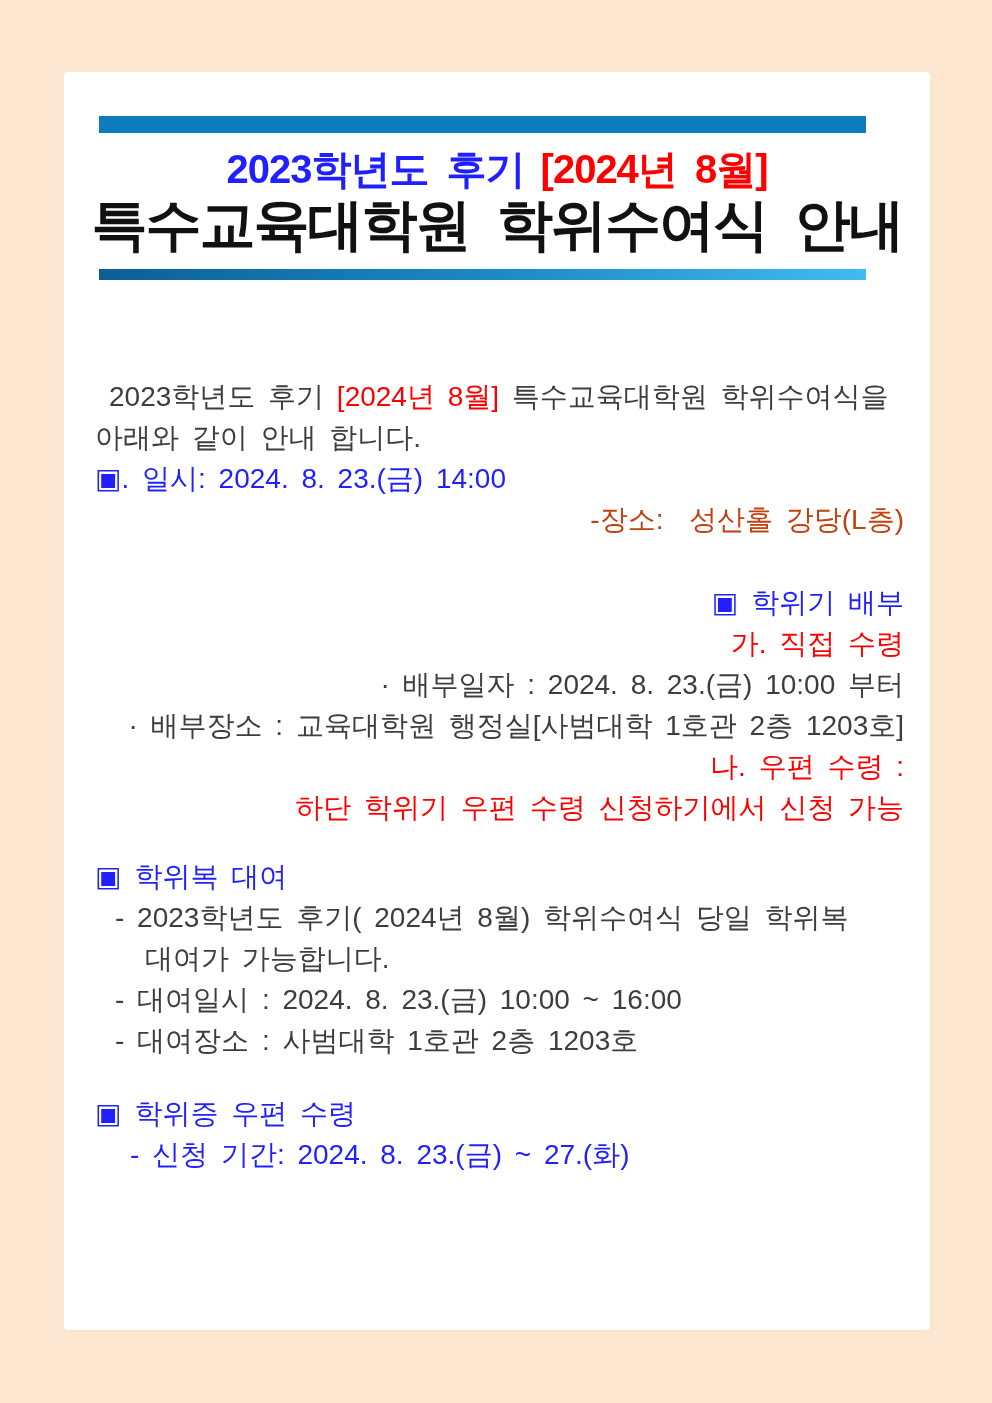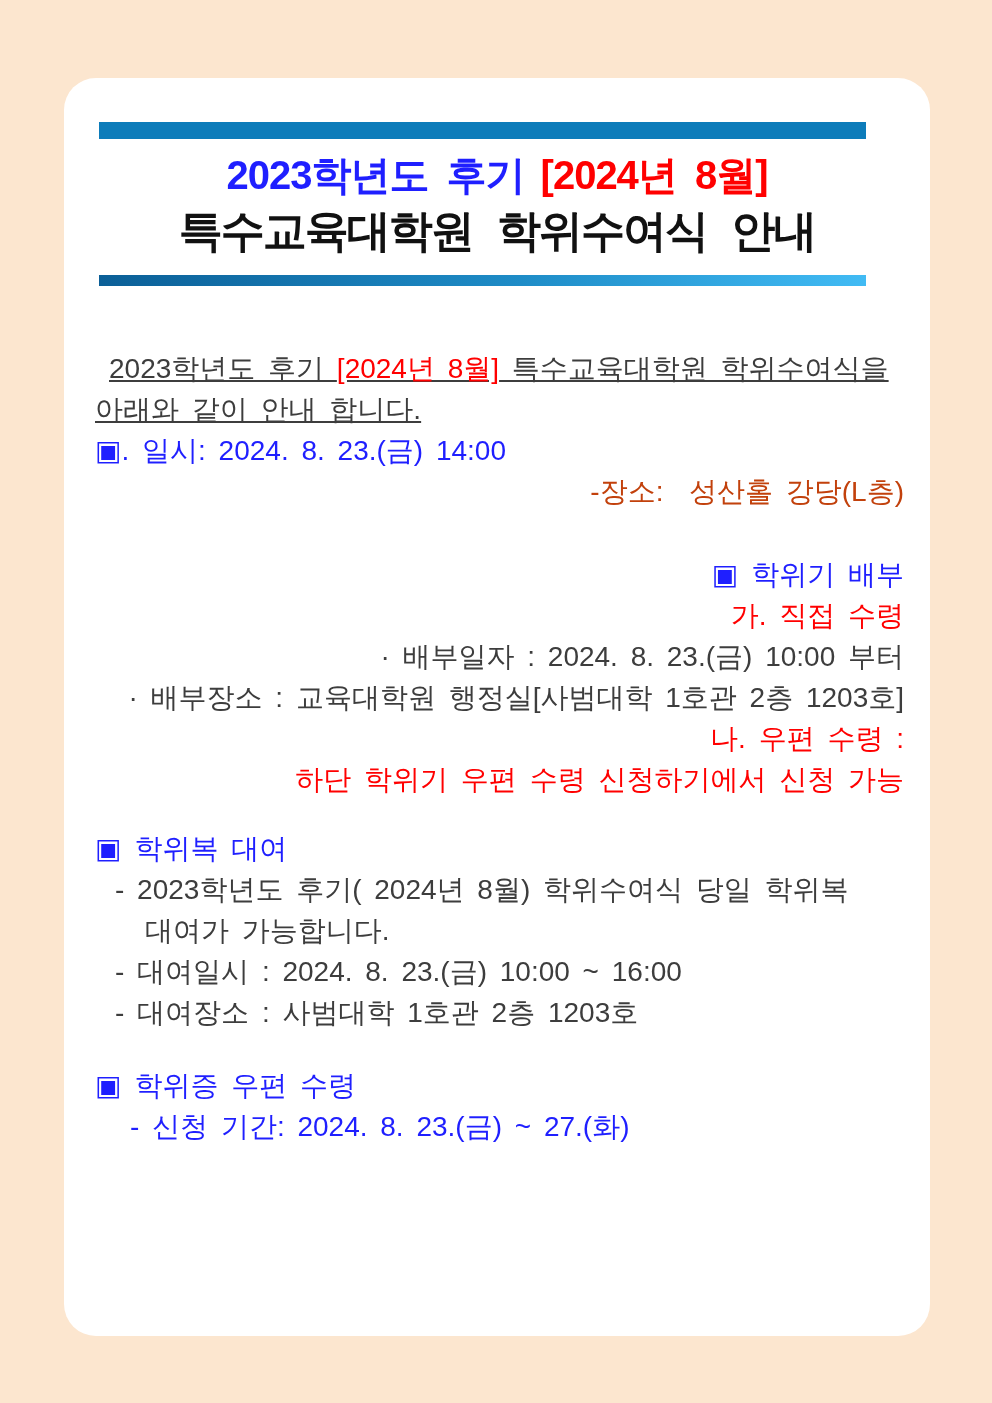--- a/index.html
+++ b/index.html
@@ -11,25 +11,25 @@
   .page {
     position: relative;
     width: 992px;
     height: 1403px;
     background: #fce6cf;
     overflow: hidden;
   }
   .card {
     position: absolute;
     left: 64px;
-    top: 78px;
+    top: 72px;
     width: 866px;
     height: 1258px;
     background: #ffffff;
-    border-radius: 32px;
+    border-radius: 4px;
   }
   .top-bar {
     margin: 44px 0 0 35px;
     width: 767px;
     height: 17px;
     background: #0d7cba;
   }
   .subtitle {
     margin-top: 13px;
     line-height: 46px;
@@ -39,41 +39,41 @@
     letter-spacing: -1px;
     word-spacing: 8px;
     white-space: pre-wrap;
   }
   .subtitle .blue { color: #1f1fff; }
   .subtitle .red  { color: #ff0000; margin-left: 16px; }
   .title {
     margin-top: 2px;
     line-height: 62px;
     text-align: center;
-    font-size: 44px;
+    font-size: 56px;
     font-weight: 800;
     color: #111111;
     letter-spacing: -2px;
     word-spacing: 14px;
   }
   .divider {
     margin: 13px 0 0 35px;
     width: 767px;
     height: 11px;
     background: linear-gradient(90deg, #0b5f97 0%, #1e8cc7 55%, #41bbf4 100%);
   }
   .content {
     padding: 0 26px 0 31px;
     font-size: 28px;
     line-height: 41px;
     color: #3d3d3d;
     word-spacing: 5px;
   }
   .line { white-space: pre-wrap; }
-  .intro { margin-top: 62px; text-decoration: underline; }
+  .intro { margin-top: 96px; }
   .intro-l1 { text-indent: 14px; }
   .sec-ceremony { }
   .sec-diploma  { margin-top: 42px; text-align: right; }
   .sec-gown     { margin-top: 28px; }
   .sec-mail     { margin-top: 32px; }
   .blue-text { color: #1f1fff; }
   .red-text  { color: #ff0000; }
   .gray-text { color: #c2410c; text-align: right; }
   .bullet { color: #1f1fff; }
   .bullet.spaced { margin-right: 13px; }

